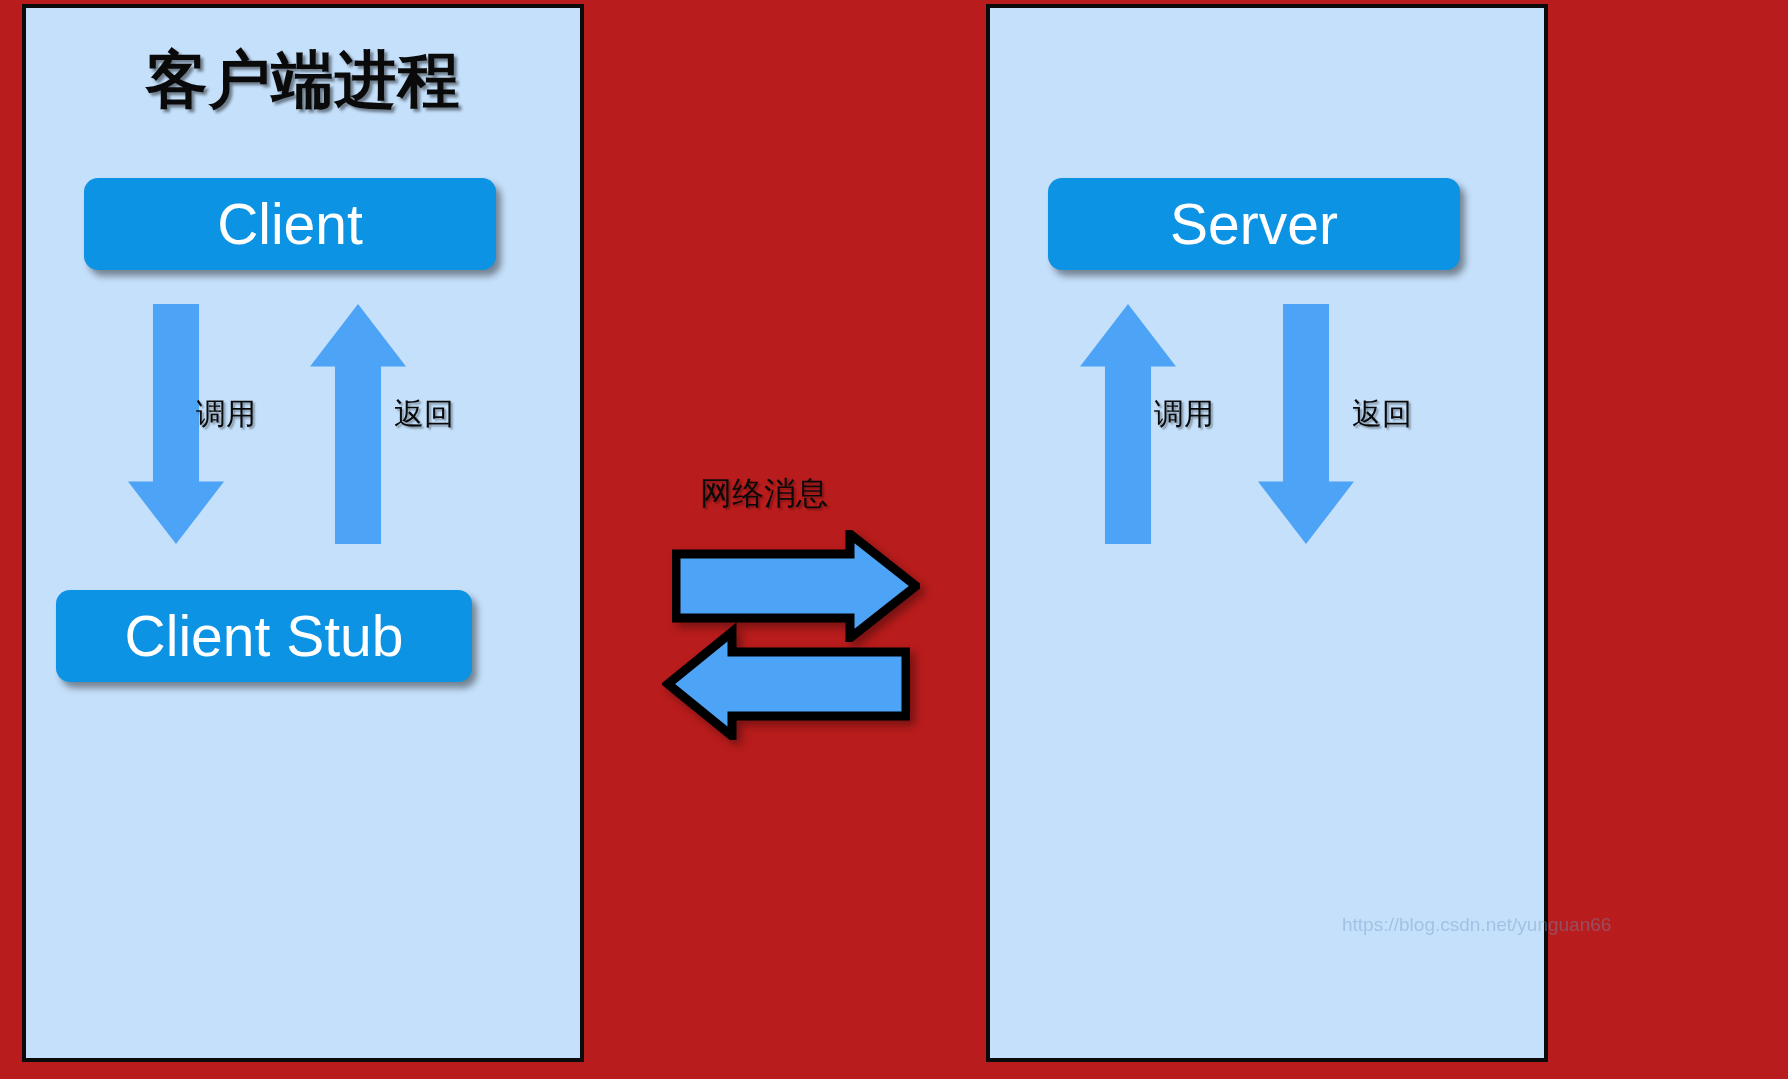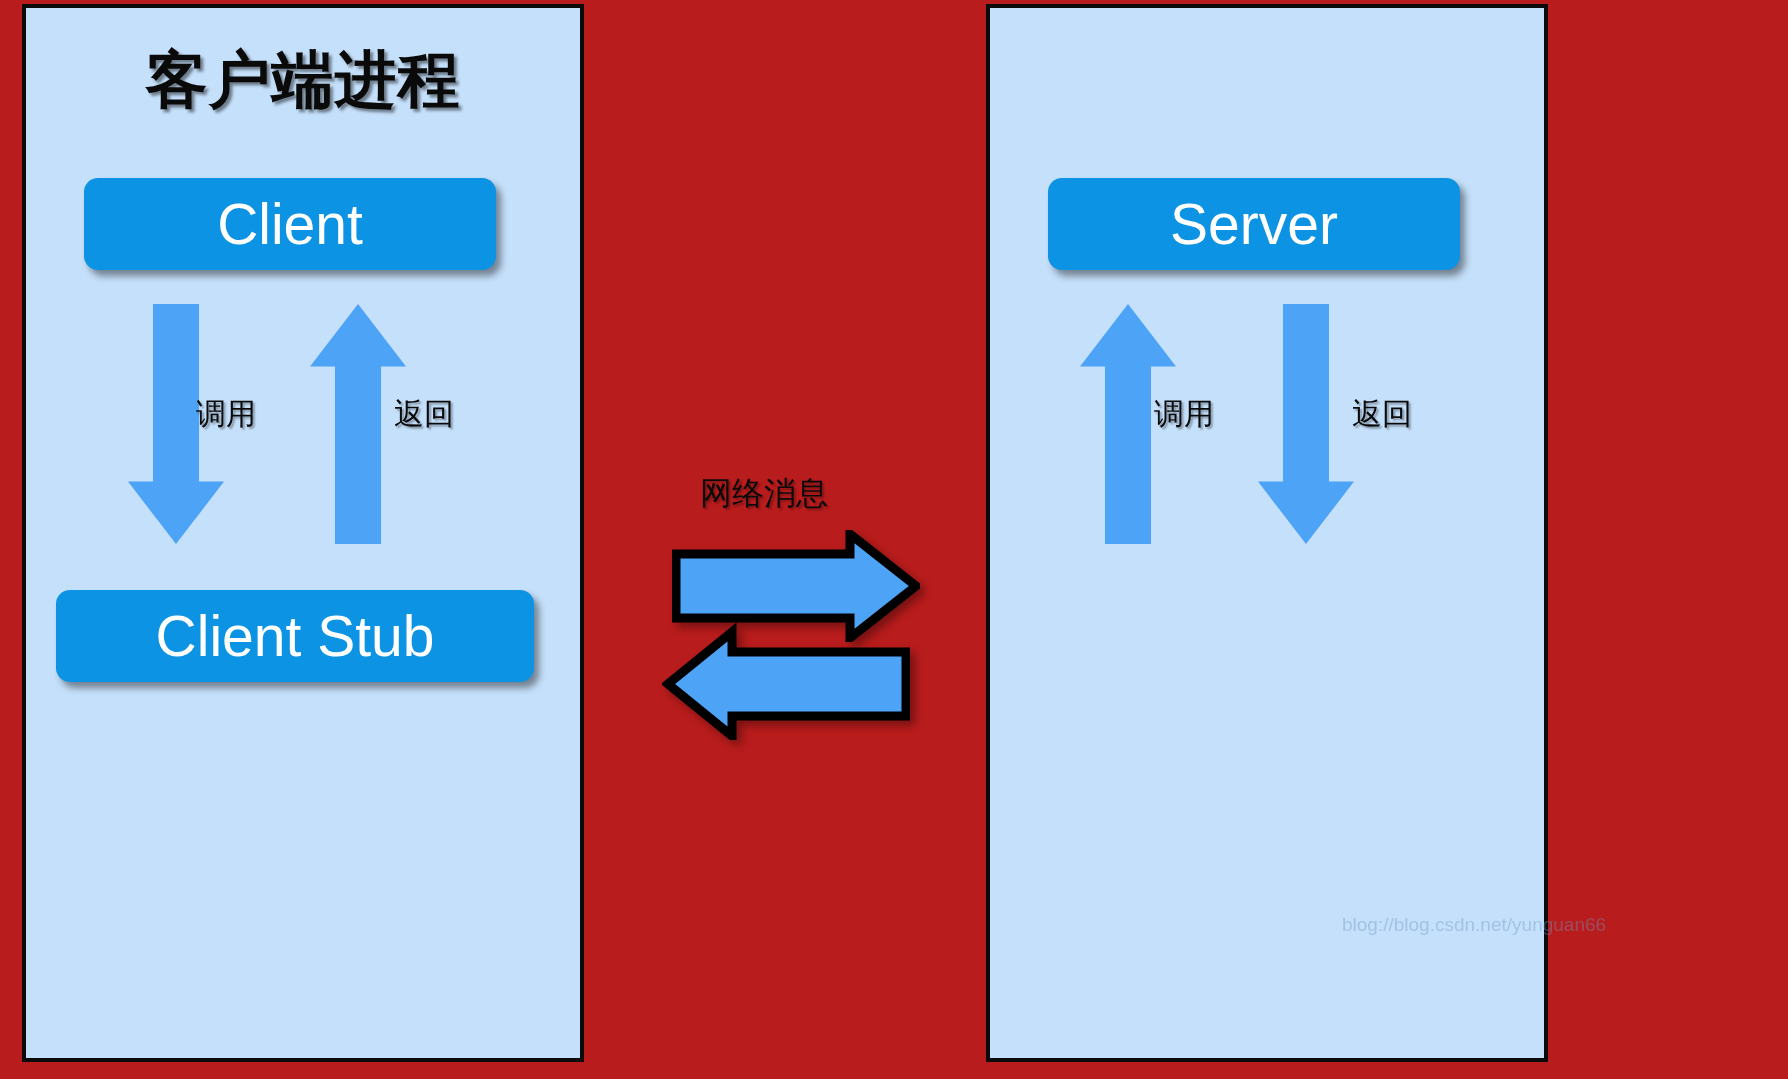--- a/index.html
+++ b/index.html
@@ -52,21 +52,21 @@
     box-shadow: 5px 6px 7px rgba(0,0,0,0.42);
     display: flex;
     align-items: center;
     justify-content: center;
     color: #FFFFFF;
     font-size: 57px;
     font-weight: normal;
     font-family: "Liberation Sans", "DejaVu Sans", sans-serif;
   }
   .rbox-top    { left: 30px;  top: 170px; width: 412px; height: 92px; margin-left: 28px; }
-  .rbox-bottom { left: 30px;  top: 582px; width: 478px; height: 92px; }
+  .rbox-bottom { left: 30px;  top: 582px; width: 416px; height: 92px; }
 
   
   .varrow {
     position: absolute;
     width: 96px;
     height: 240px;
     background: #4DA3F5;
     filter: drop-shadow(5px 5px 5px rgba(0,0,0,0.40));
   }
   .varrow.down {
@@ -142,21 +142,21 @@
     <div class="rbox rbox-top">Server</div>
 
     <div class="varrow up" style="left:90px; top:296px;"></div>
 
     <div class="varrow down" style="left:268px; top:296px;"></div>
 
     <div class="alabel" style="left:164px; top:386px;">调用</div>
     <div class="alabel" style="left:362px; top:386px;">返回</div>
 
 
-    <div class="watermark" style="left:352px; top:906px;">blog://blog.csdn.net/yunguan66</div>
+    <div class="watermark" style="left:352px; top:906px;">https://blog.csdn.net/yunguan66</div>
   </div>
 
   <div class="net-label">网络消息</div>
 
   <svg class="harrow harrow-right" viewBox="0 0 248 112">
     <polygon points="4,24 178,24 178,4 244,56 178,108 178,88 4,88" fill="#4DA3F5" stroke="#000000" stroke-width="9" stroke-linejoin="miter"></polygon>
   </svg>
 
   <svg class="harrow harrow-left" viewBox="0 0 248 120">
     <polygon points="244,32 70,32 70,12 6,64 70,116 70,96 244,96" fill="#4DA3F5" stroke="#000000" stroke-width="9" stroke-linejoin="miter"></polygon>

